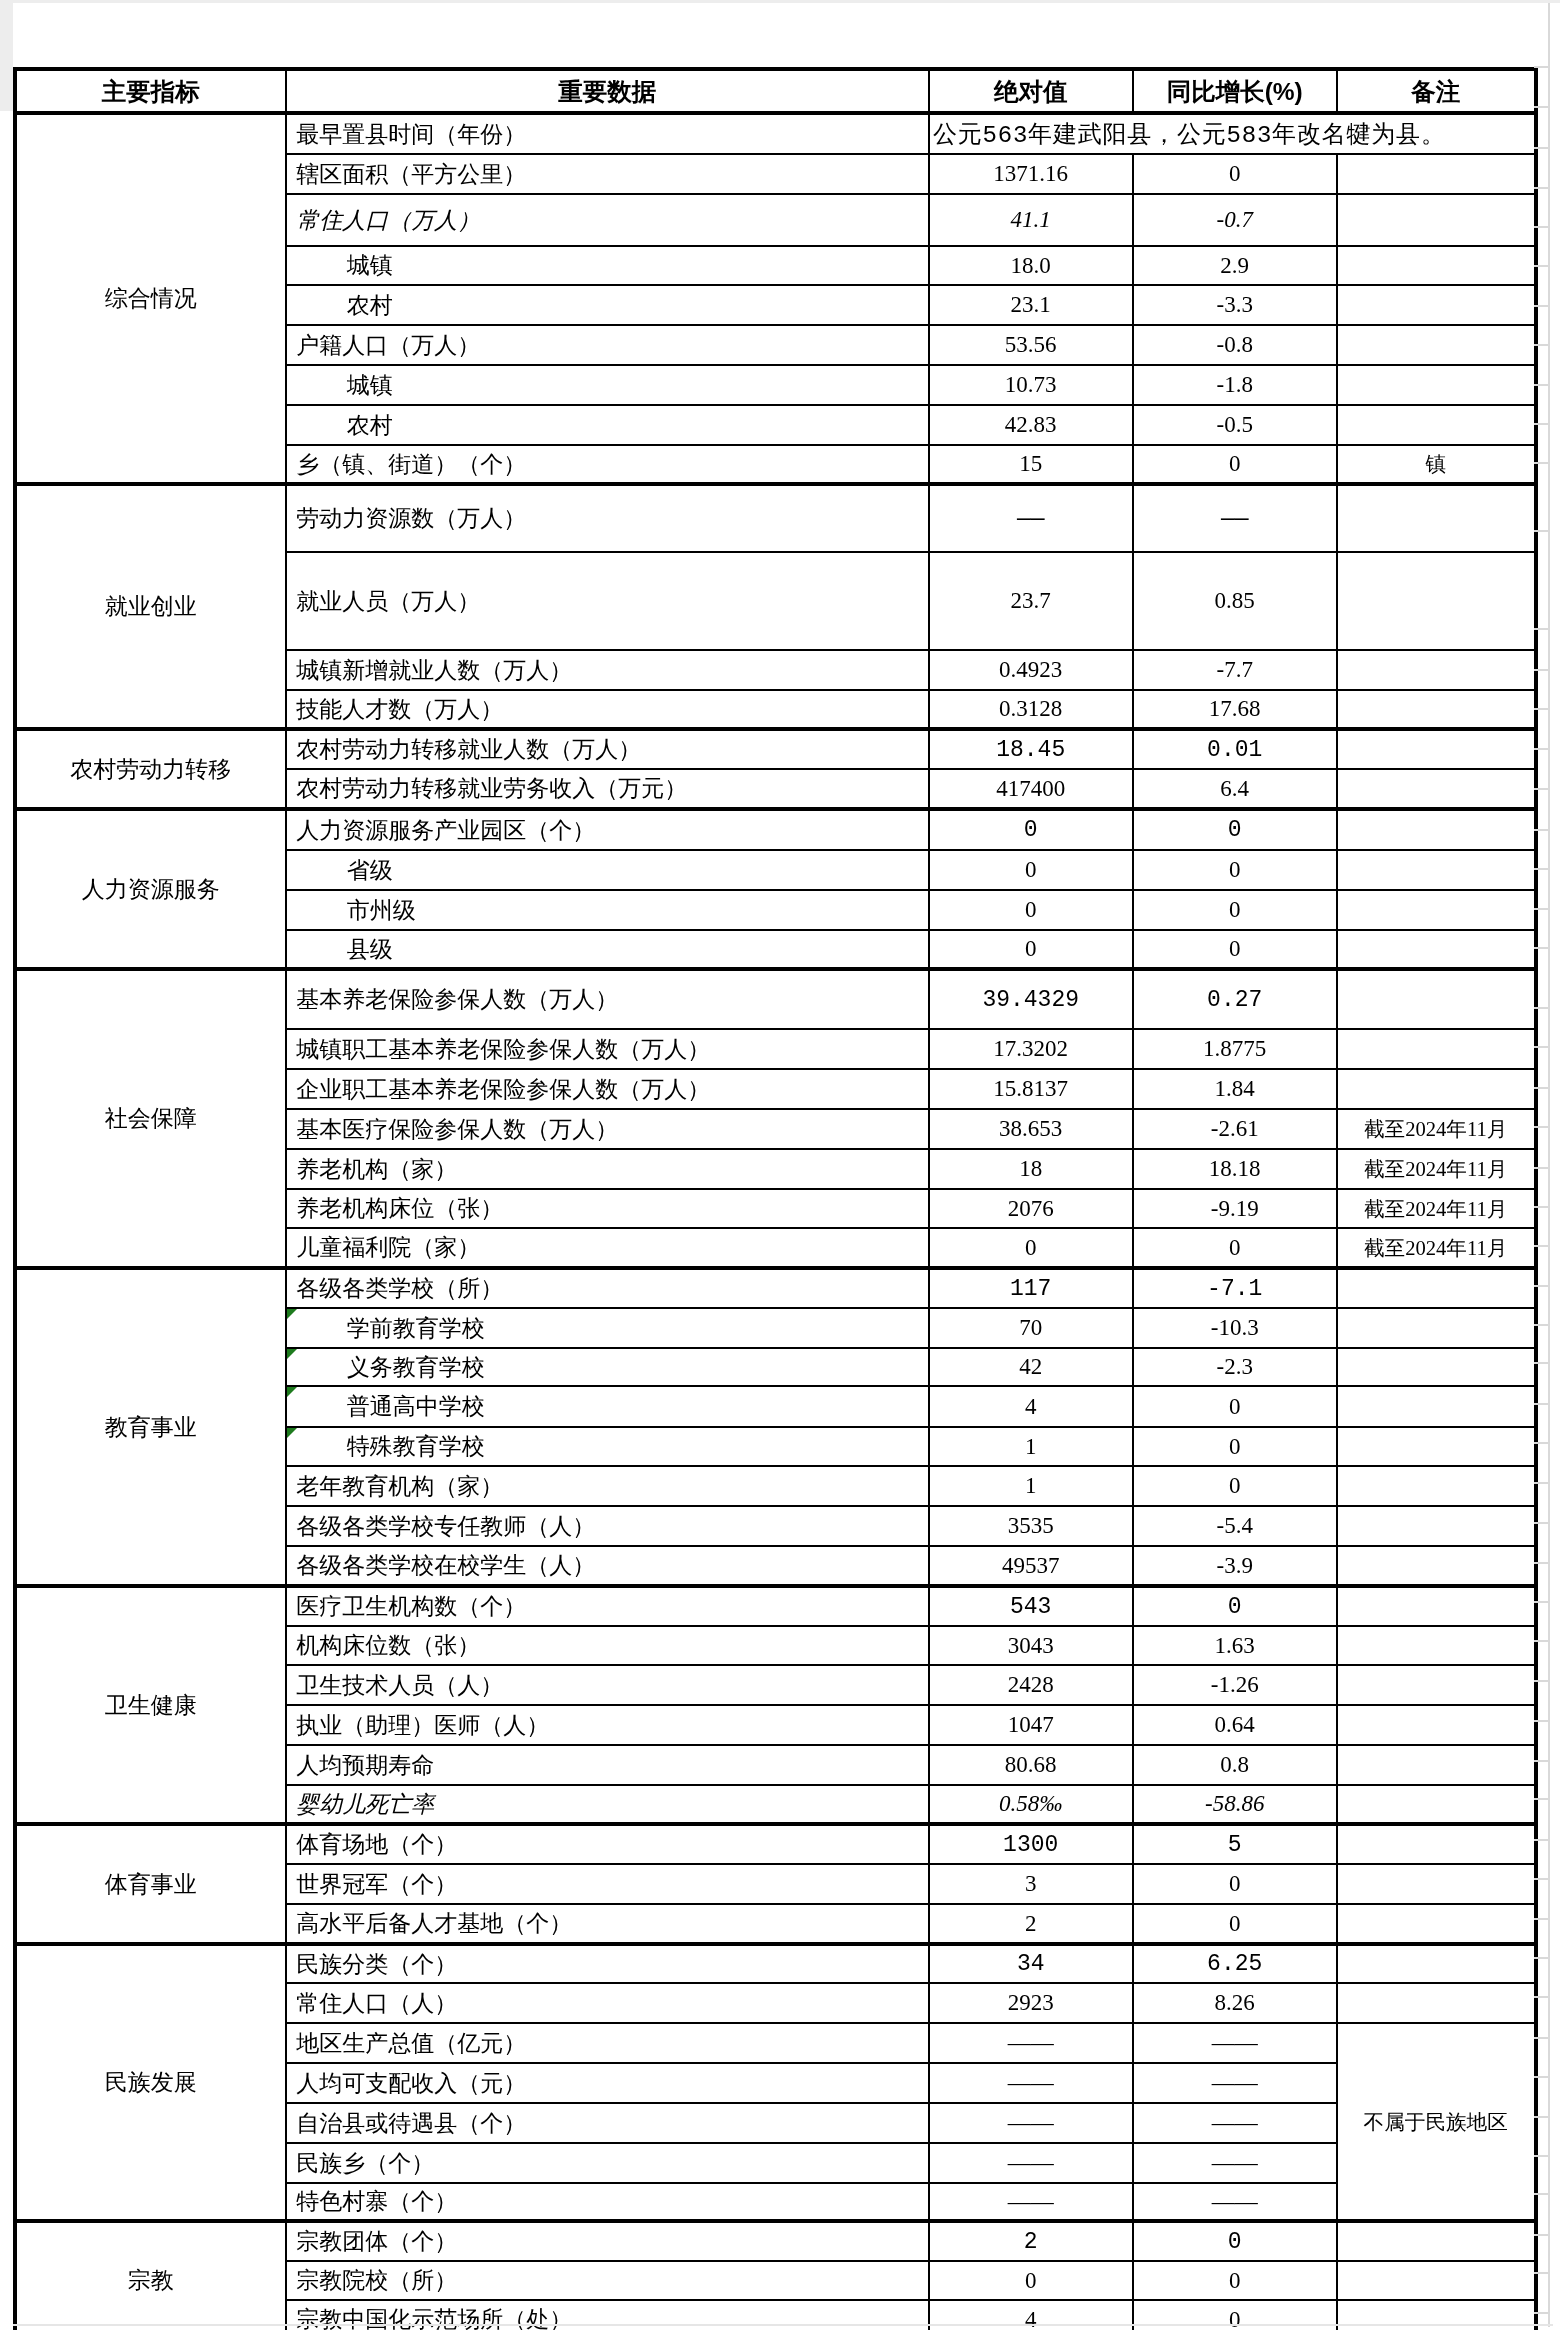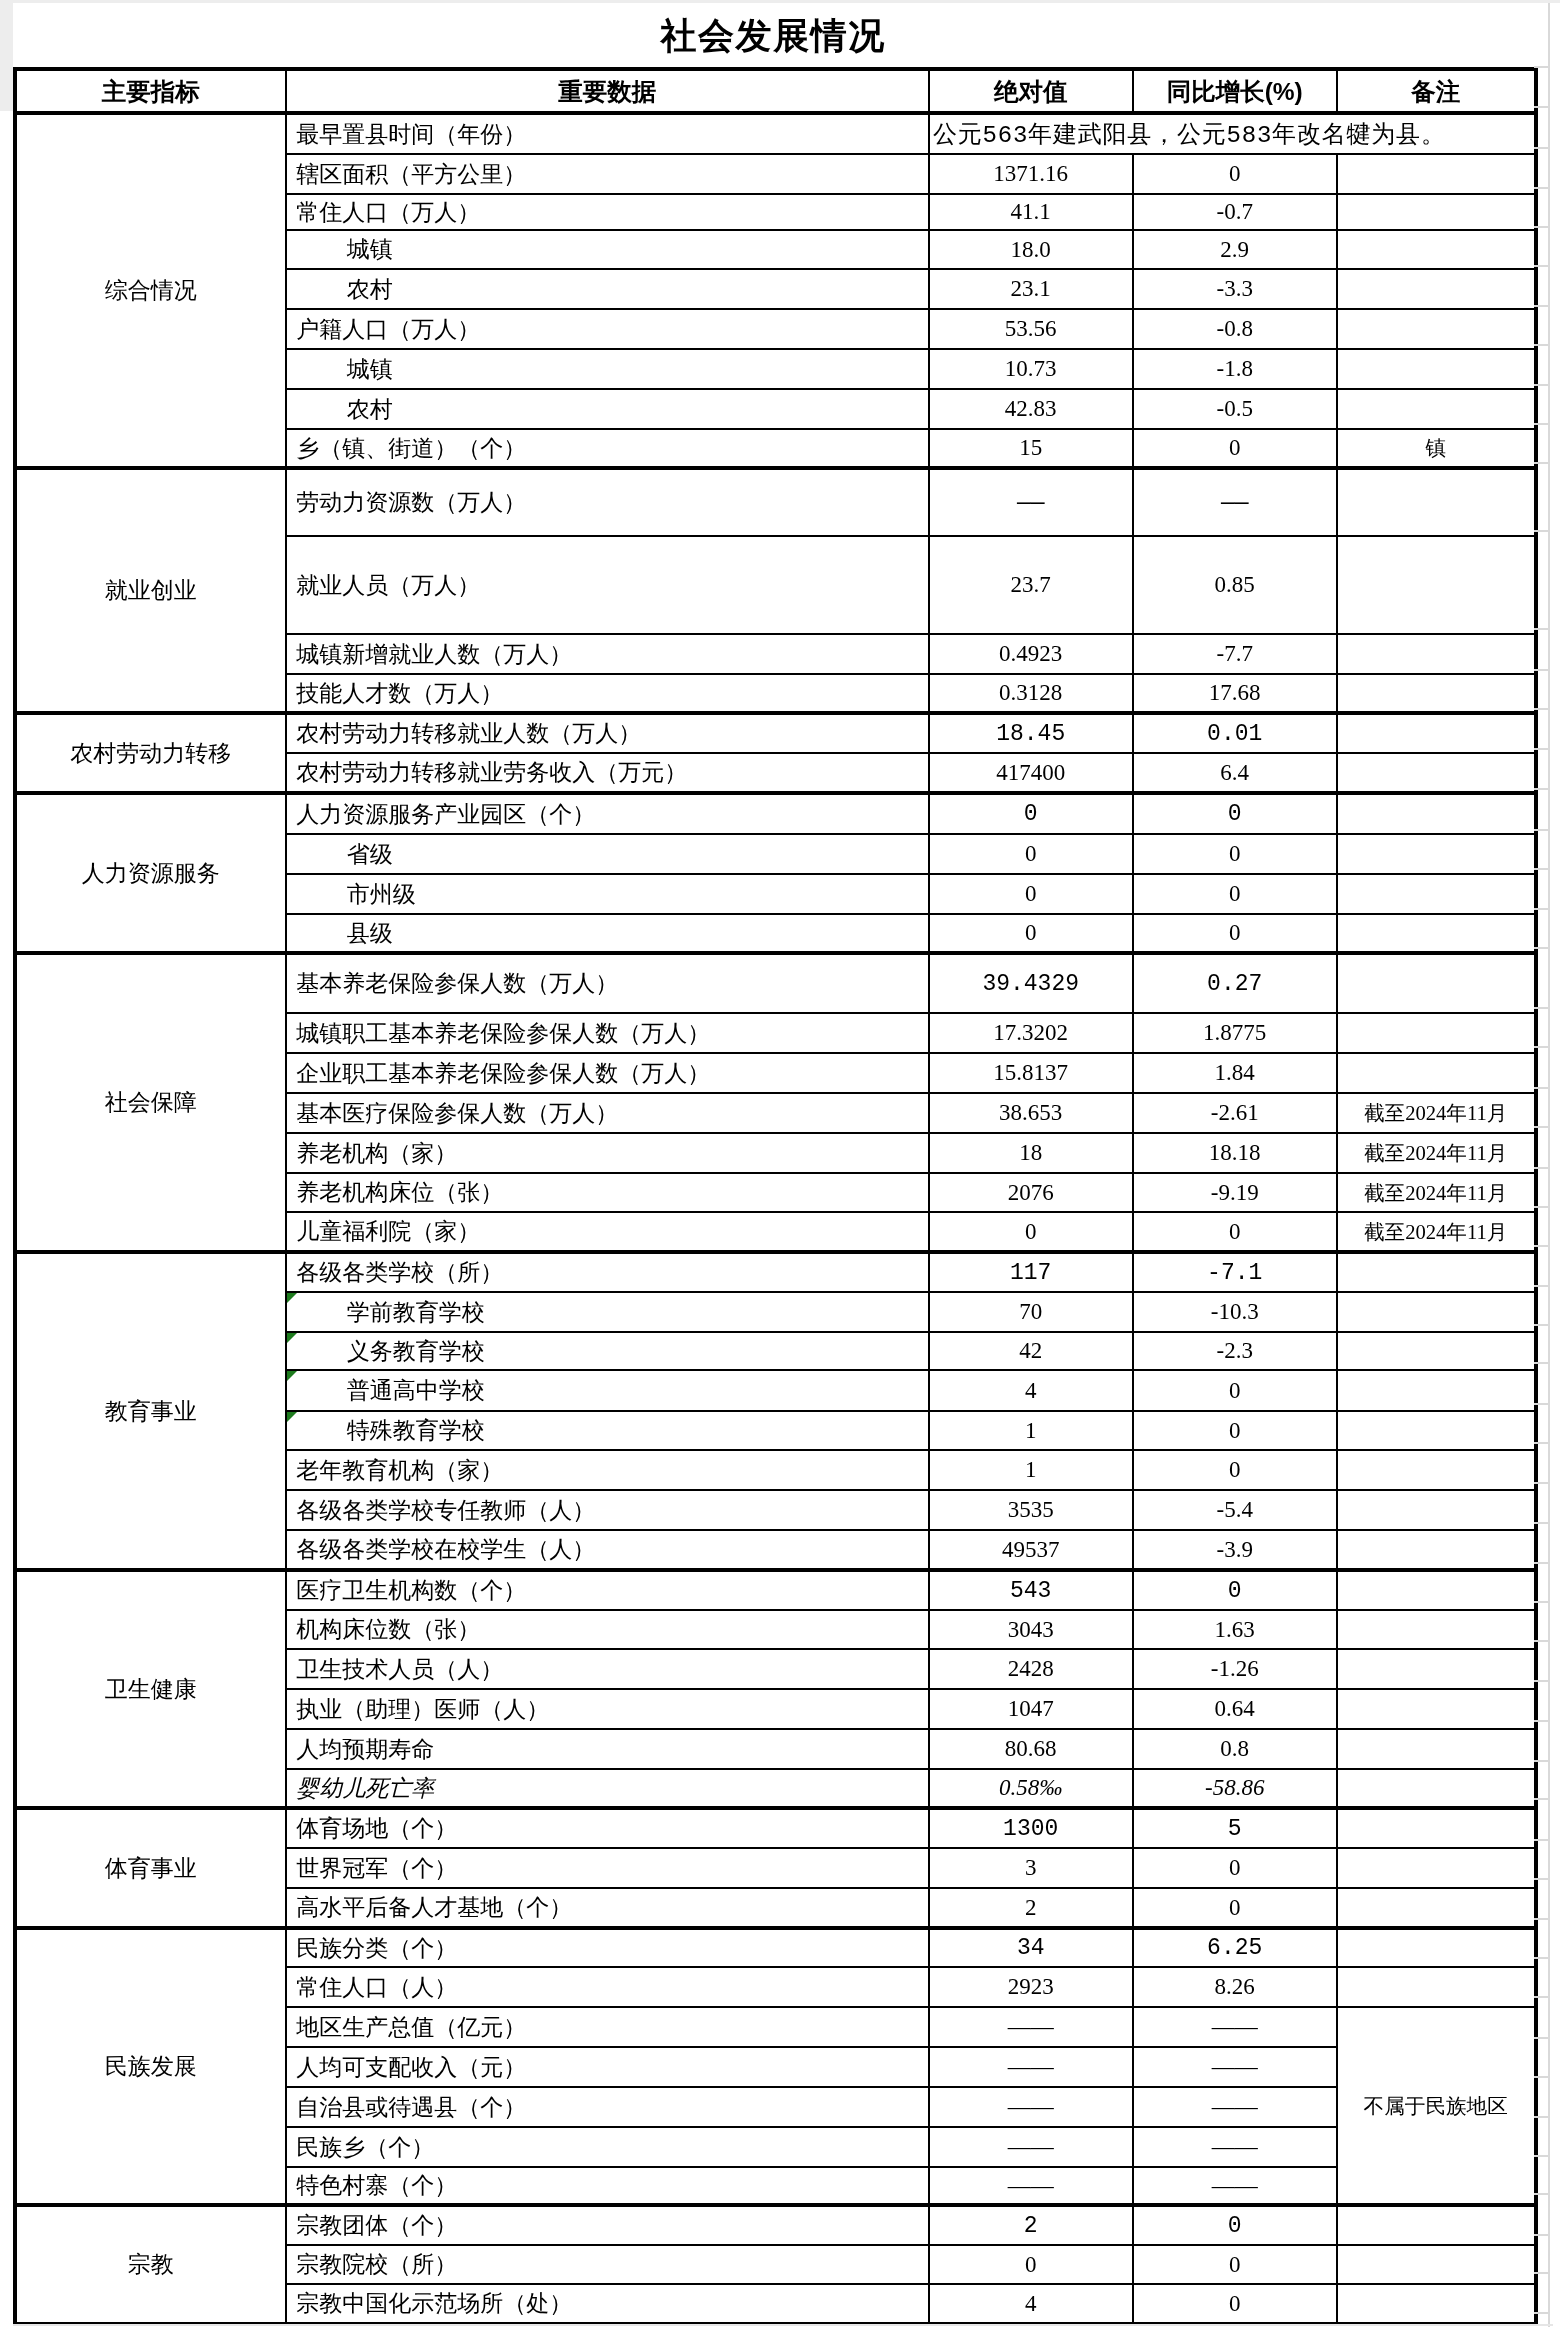--- a/index.html
+++ b/index.html
@@ -62,21 +62,20 @@
   .gridline-v{position:absolute;width:1.6px;background:var(--gridline);}
   .below-line{position:absolute;left:12.7px;top:2324px;width:1540px;height:1.6px;background:#e6e6e6;}
 </style>
 </head>
 <body>
 
 <div id="sheet">
   <div class="edge-top"></div>
   <div class="edge-left"></div>
 
-  <div class="title">社会发展情况</div>
 
   <table class="main">
     <colgroup>
       <col style="width:271px">
       <col style="width:643px">
       <col style="width:204px">
       <col style="width:204px">
       <col style="width:199px">
     </colgroup>
     <thead>
@@ -93,21 +92,21 @@
           <td class="c1" rowspan="9">综合情况</td>
           <td class="lbl"><span>最早置县时间（年份）</span></td>
           <td class="span-val" colspan="3">公元563年建武阳县，公元583年改名犍为县。</td>
         </tr>
         <tr style="height: 40px;">
           <td class="lbl"><span>辖区面积（平方公里）</span></td>
           <td class="num">1371.16</td>
           <td class="num">0</td>
           <td class="rem"></td>
         </tr>
-        <tr style="height: 36px;">
+        <tr style="height: 52px; font-style: italic;">
           <td class="lbl"><span>常住人口（万人）</span></td>
           <td class="num">41.1</td>
           <td class="num">-0.7</td>
           <td class="rem"></td>
         </tr>
         <tr style="height: 39px;">
           <td class="lbl ind"><span>城镇</span></td>
           <td class="num">18.0</td>
           <td class="num">2.9</td>
           <td class="rem"></td>

